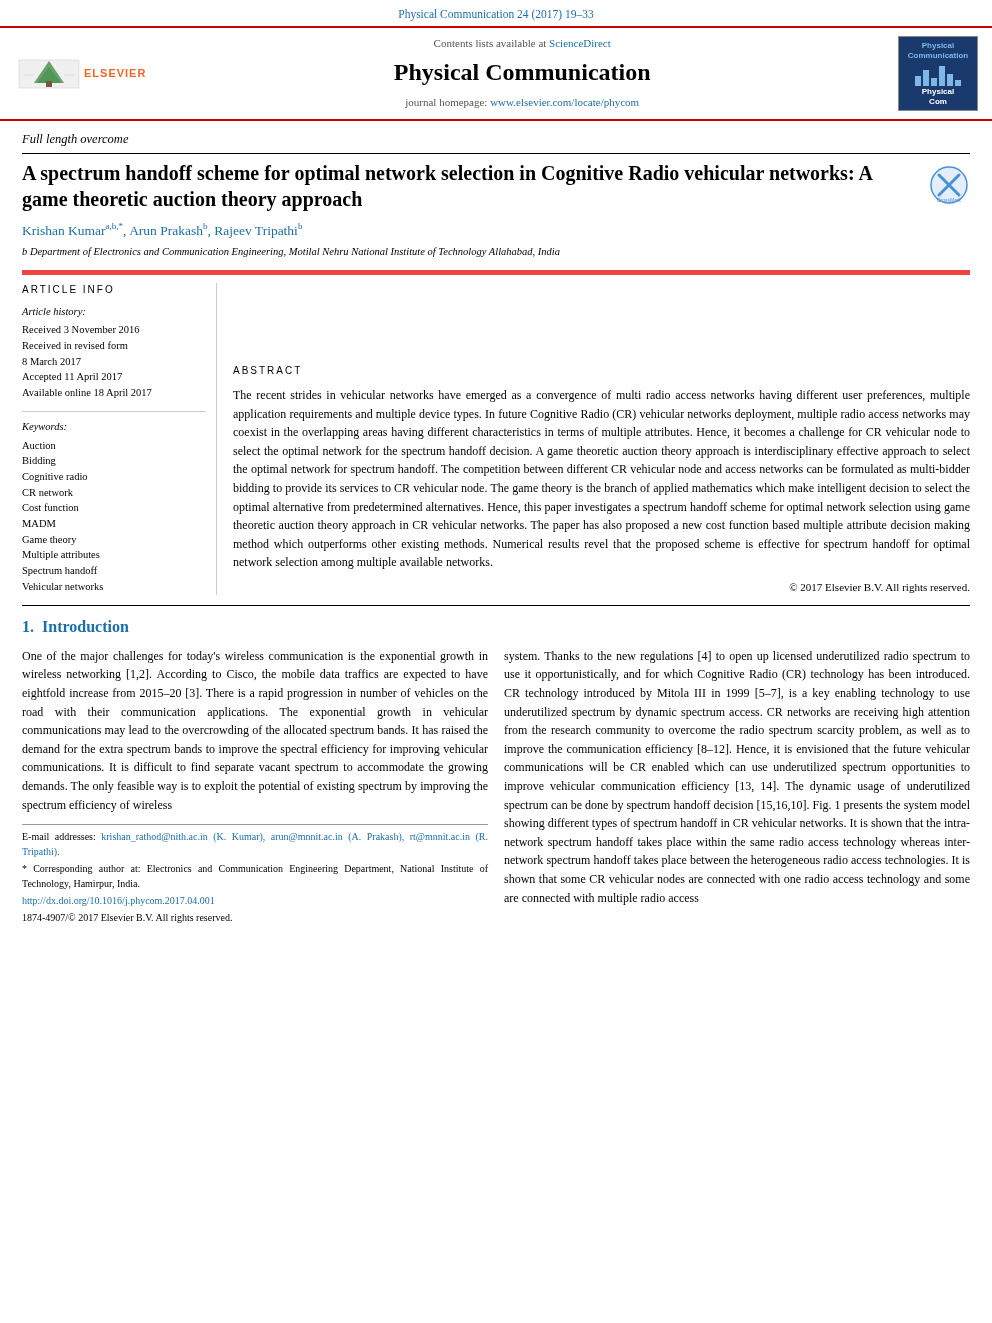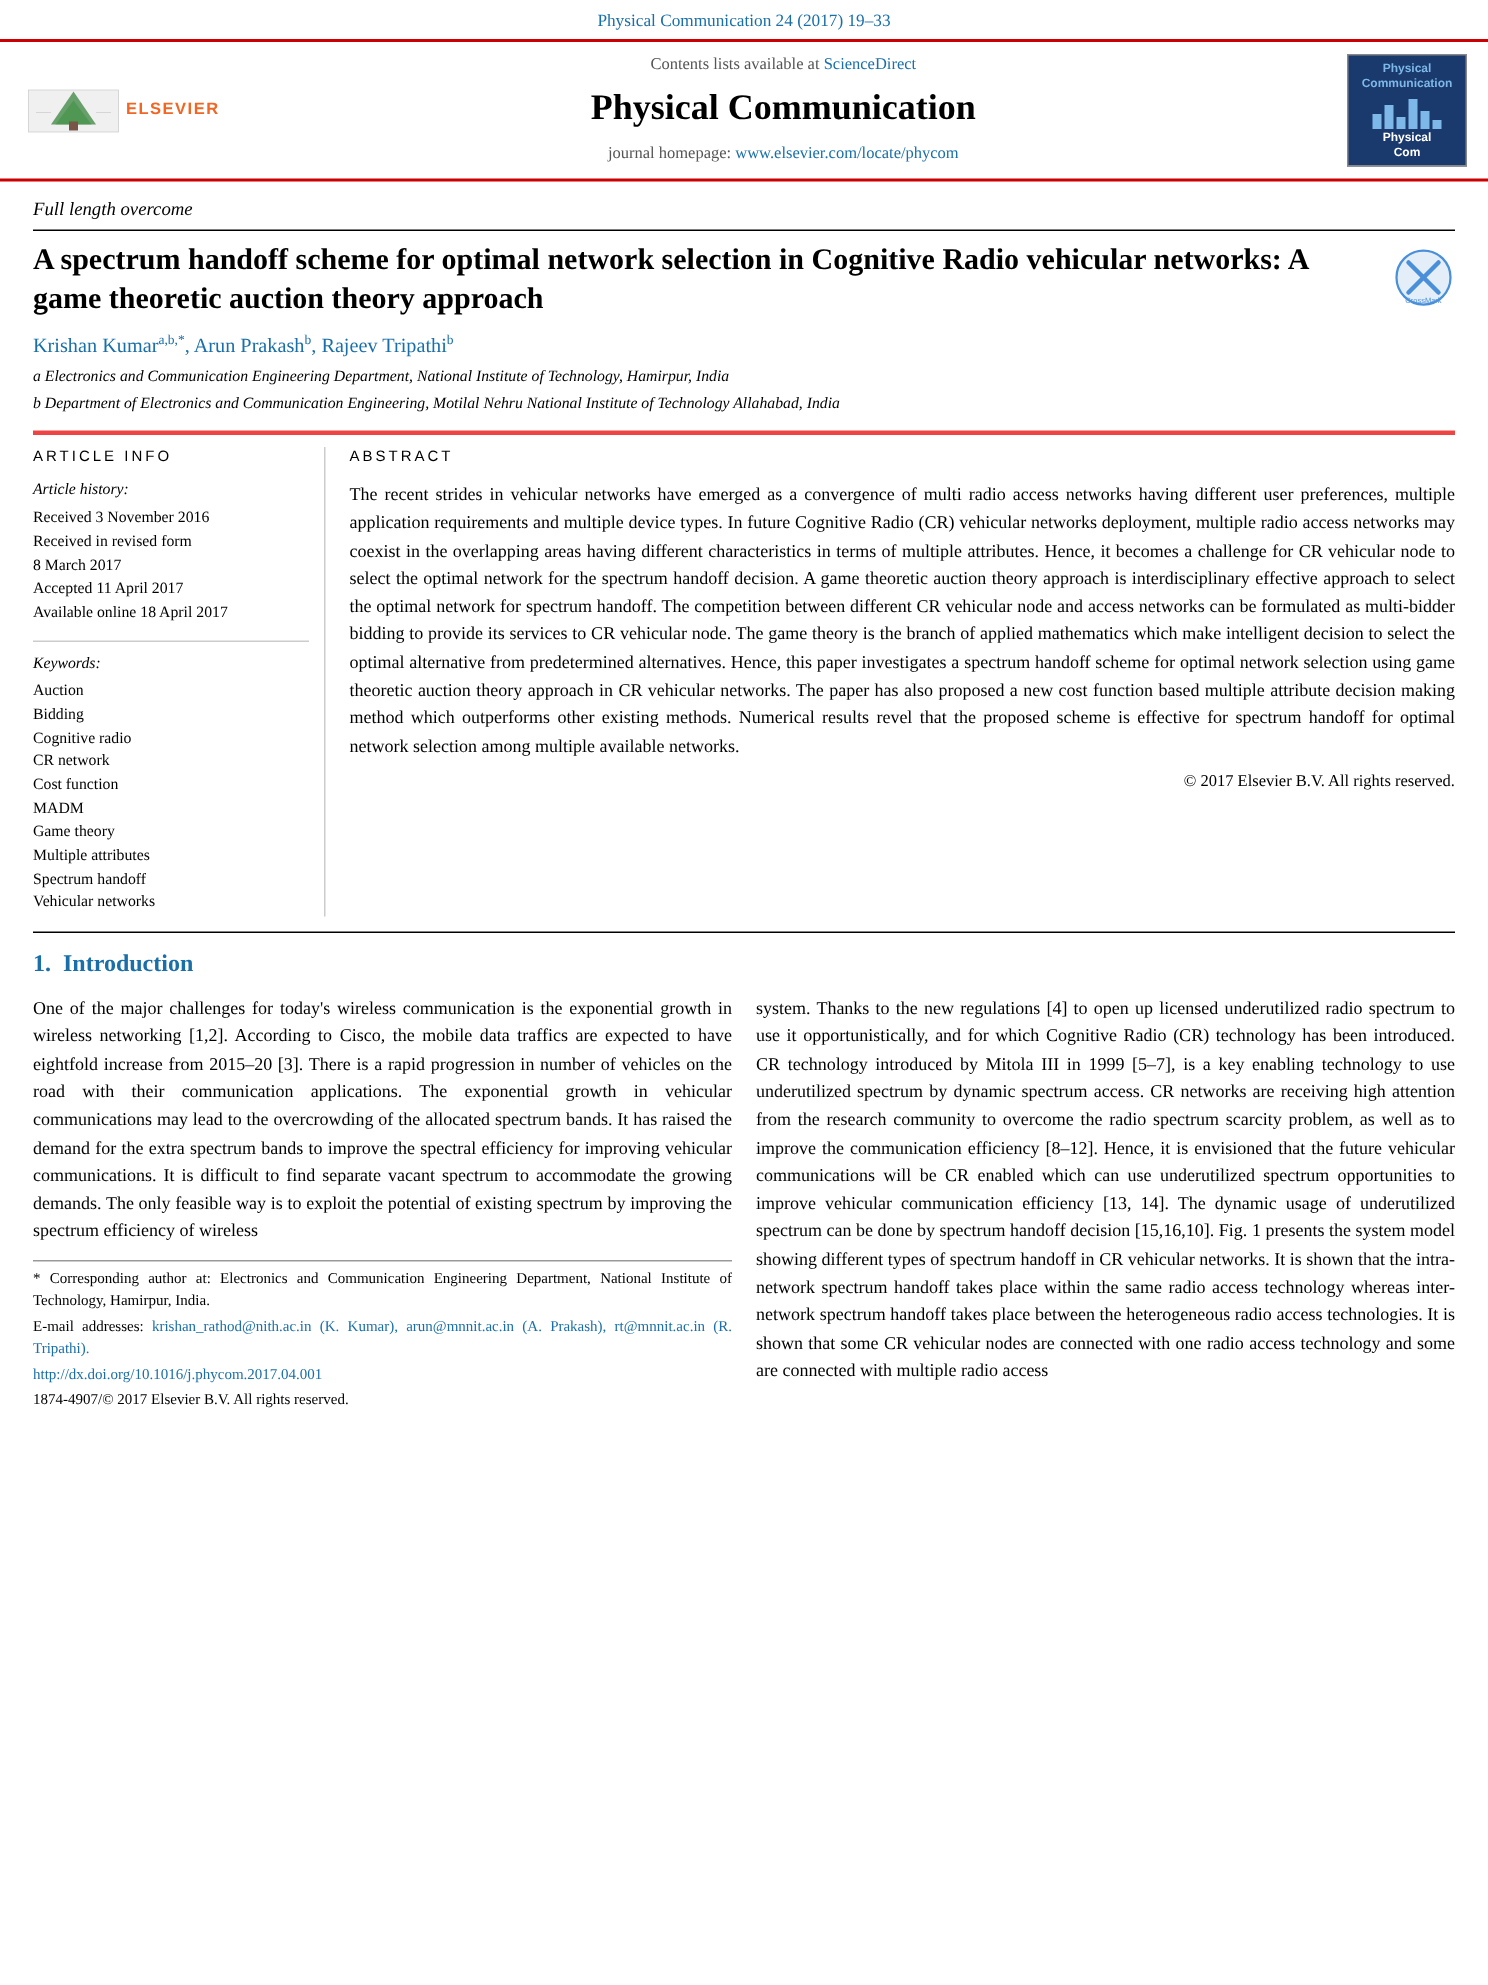--- a/index.html
+++ b/index.html
@@ -137,22 +137,23 @@
 
     .affiliations .aff-item {
       margin-bottom: 2px;
     }
 
     
     .two-col {
       display: flex;
       gap: 16px;
       margin-bottom: 10px;
-      border-top: 3px solid #ef4444;
+      border-top: 5px solid #ef4444;
       padding-top: 8px;
+      align-items: flex-end;
     }
 
     .col-left {
       width: 195px;
       flex-shrink: 0;
       border-right: 1px solid #ccc;
       padding-right: 10px;
     }
 
     .col-right {
@@ -401,21 +402,20 @@
     </div>
   </div>
 
   <div class="authors">
     <span style="color:#1a6fa8;">Krishan Kumar</span><sup>a,b,*</sup>,
     <span style="color:#1a6fa8;">Arun Prakash</span><sup>b</sup>,
     <span style="color:#1a6fa8;">Rajeev Tripathi</span><sup>b</sup>
   </div>
 
   <div class="affiliations">
-    <div class="aff-item">a Electronics and Communication Engineering Department, National Institute of Technology, Hamirpur, India</div>
     <div class="aff-item">b Department of Electronics and Communication Engineering, Motilal Nehru National Institute of Technology Allahabad, India</div>
   </div>
 
   <div class="two-col">
 
     <div class="col-left">
       <div class="section-heading">ARTICLE INFO</div>
 
       <div class="article-history">
         <div class="history-label">Article history:</div>
@@ -456,25 +456,25 @@
     <span style="color:#1a6fa8;">1.</span>
     <span style="margin-left:4px;">Introduction</span>
   </div>
 
   <div class="body-two-col">
 
     <div class="body-col">
       <p class="body-text">One of the major challenges for today's wireless communication is the exponential growth in wireless networking [1,2]. According to Cisco, the mobile data traffics are expected to have eightfold increase from 2015–20 [3]. There is a rapid progression in number of vehicles on the road with their communication applications. The exponential growth in vehicular communications may lead to the overcrowding of the allocated spectrum bands. It has raised the demand for the extra spectrum bands to improve the spectral efficiency for improving vehicular communications. It is difficult to find separate vacant spectrum to accommodate the growing demands. The only feasible way is to exploit the potential of existing spectrum by improving the spectrum efficiency of wireless</p>
 
       <div class="footer-notes">
-        <div class="fn-item">* Corresponding author at: Electronics and Communication Engineering Department, National Institute of Technology, Hamirpur, India.</div>
         <div class="fn-item">
           <span>E-mail addresses:</span>
           <span style="color:#1a6fa8;">krishan_rathod@nith.ac.in (K. Kumar), arun@mnnit.ac.in (A. Prakash), rt@mnnit.ac.in (R. Tripathi).</span>
         </div>
+        <div class="fn-item">* Corresponding author at: Electronics and Communication Engineering Department, National Institute of Technology, Hamirpur, India.</div>
         <div class="fn-item doi-line">http://dx.doi.org/10.1016/j.phycom.2017.04.001</div>
         <div class="fn-item">1874-4907/© 2017 Elsevier B.V. All rights reserved.</div>
       </div>
     </div>
 
     <div class="body-col">
       <p class="body-text">system. Thanks to the new regulations [4] to open up licensed underutilized radio spectrum to use it opportunistically, and for which Cognitive Radio (CR) technology has been introduced. CR technology introduced by Mitola III in 1999 [5–7], is a key enabling technology to use underutilized spectrum by dynamic spectrum access. CR networks are receiving high attention from the research community to overcome the radio spectrum scarcity problem, as well as to improve the communication efficiency [8–12]. Hence, it is envisioned that the future vehicular communications will be CR enabled which can use underutilized spectrum opportunities to improve vehicular communication efficiency [13, 14]. The dynamic usage of underutilized spectrum can be done by spectrum handoff decision [15,16,10]. Fig. 1 presents the system model showing different types of spectrum handoff in CR vehicular networks. It is shown that the intra-network spectrum handoff takes place within the same radio access technology whereas inter-network spectrum handoff takes place between the heterogeneous radio access technologies. It is shown that some CR vehicular nodes are connected with one radio access technology and some are connected with multiple radio access</p>
     </div>
   </div>
 

